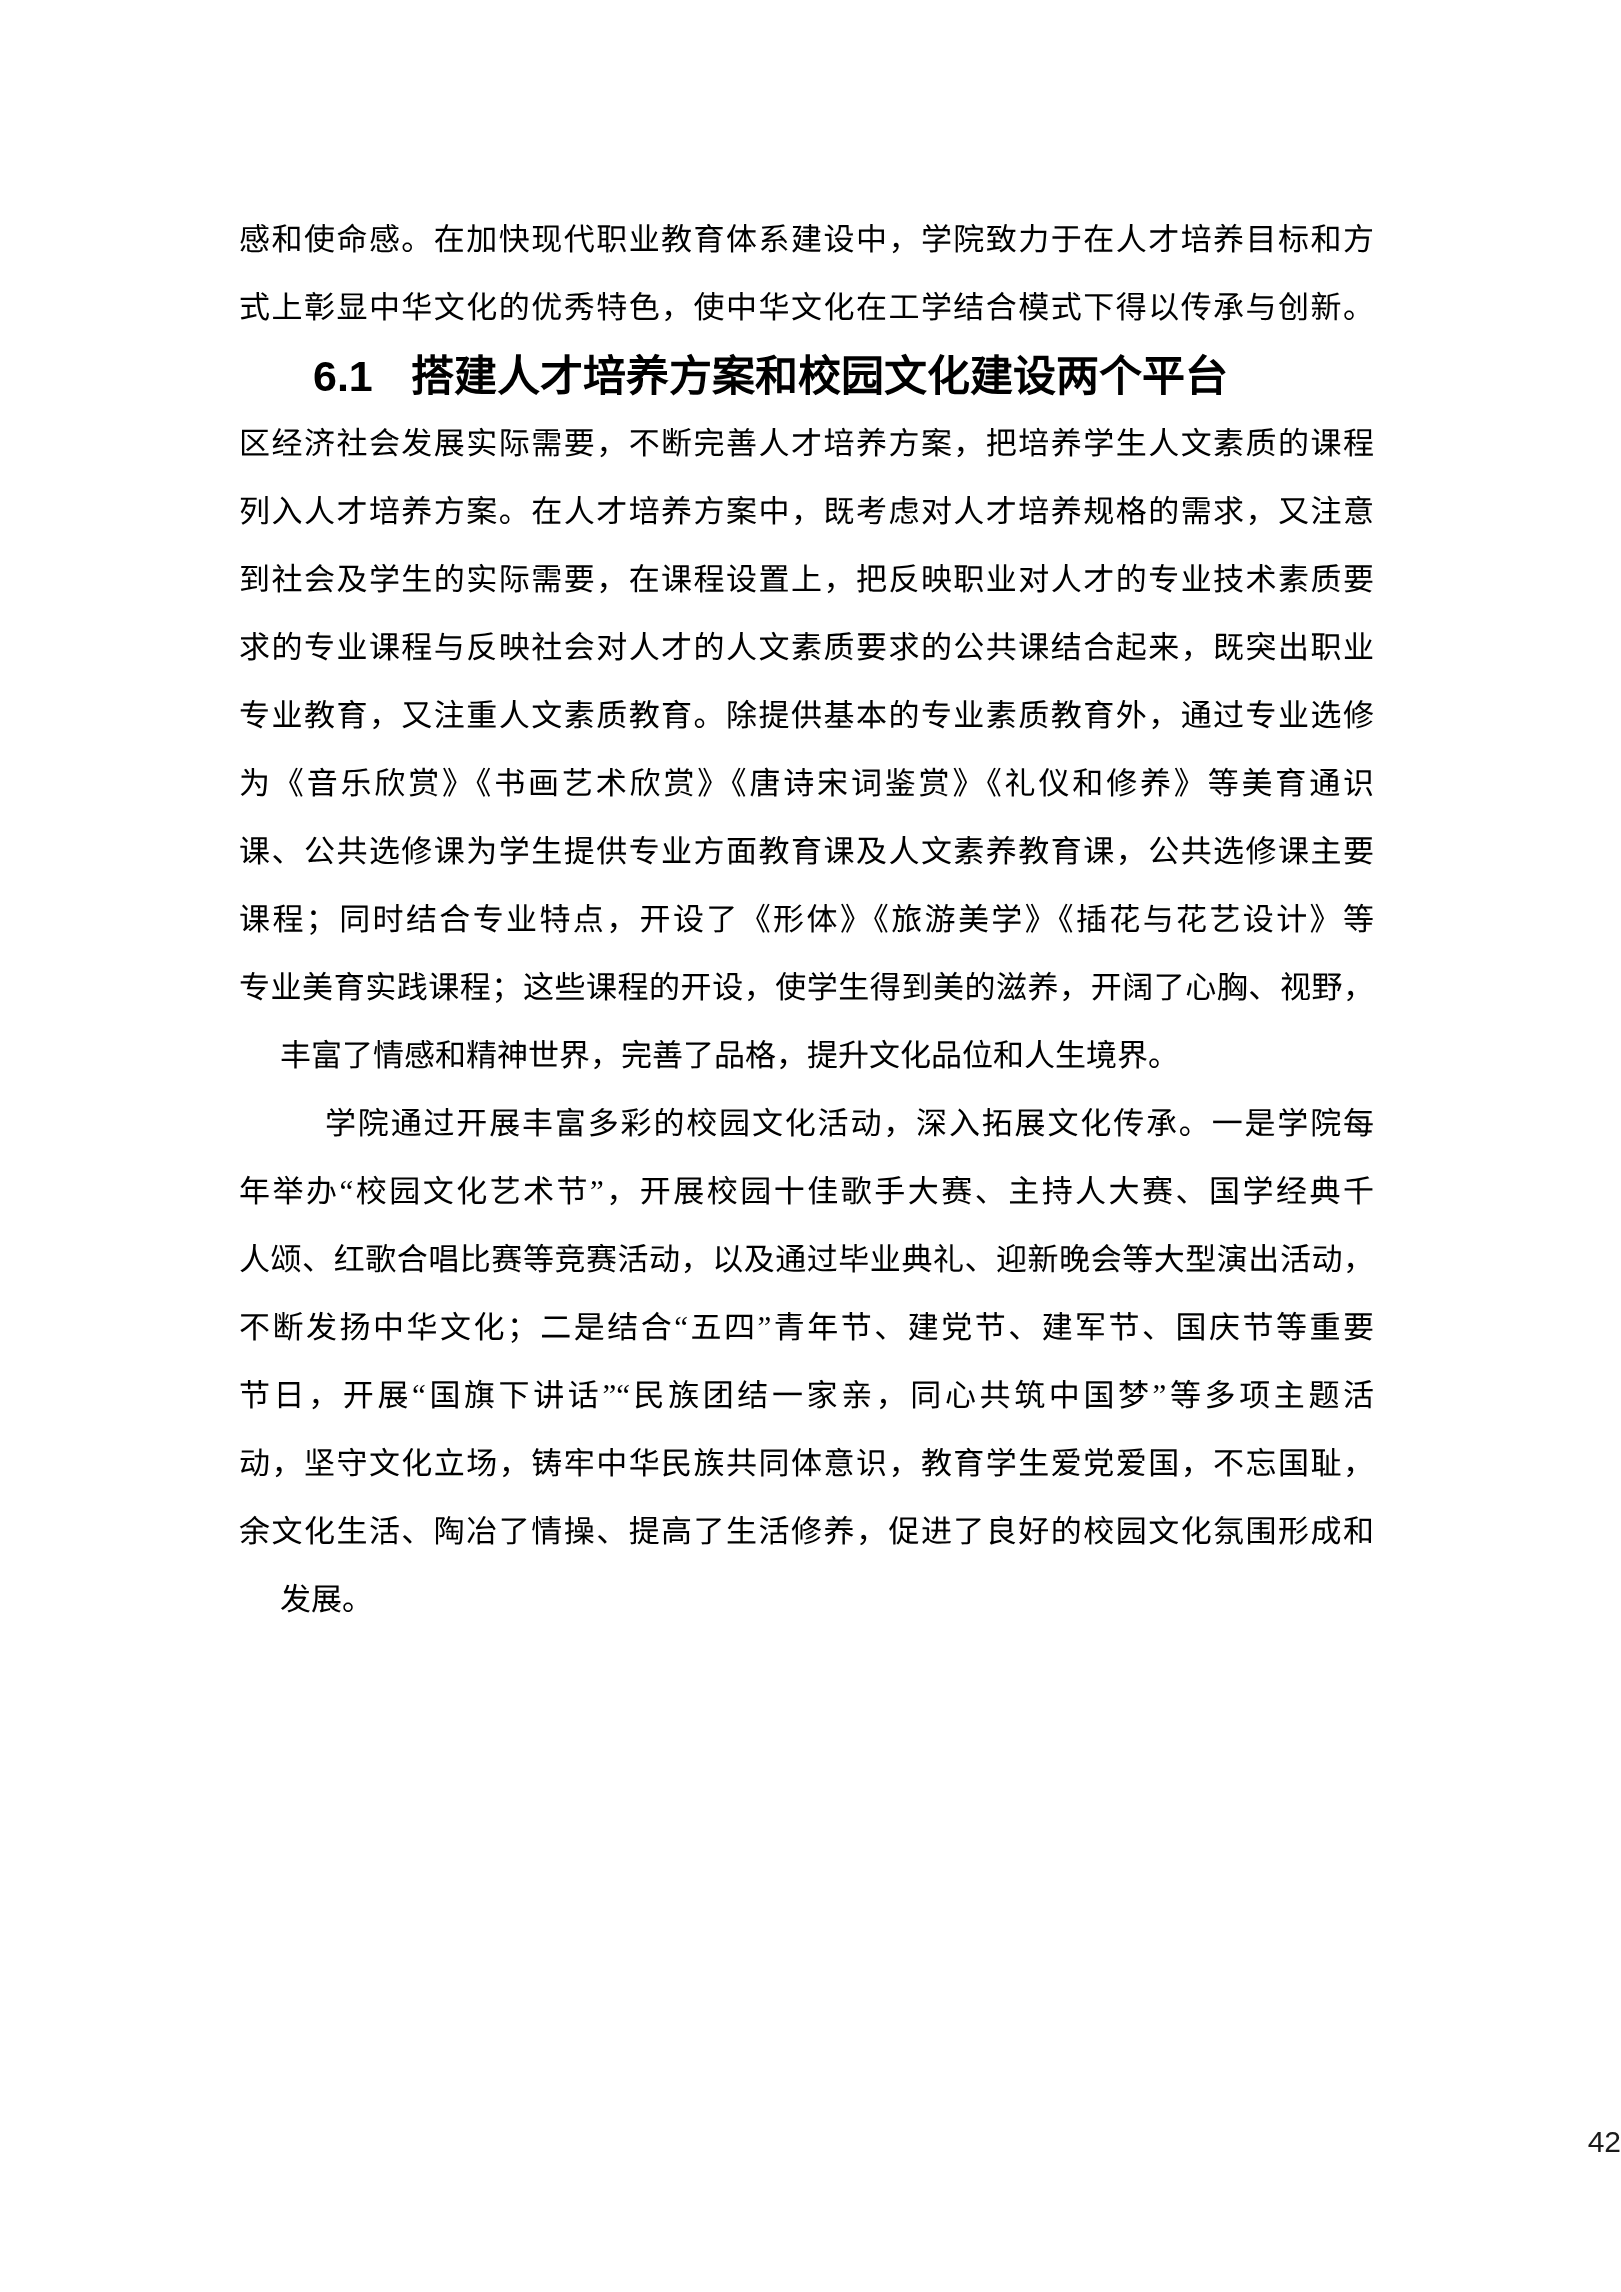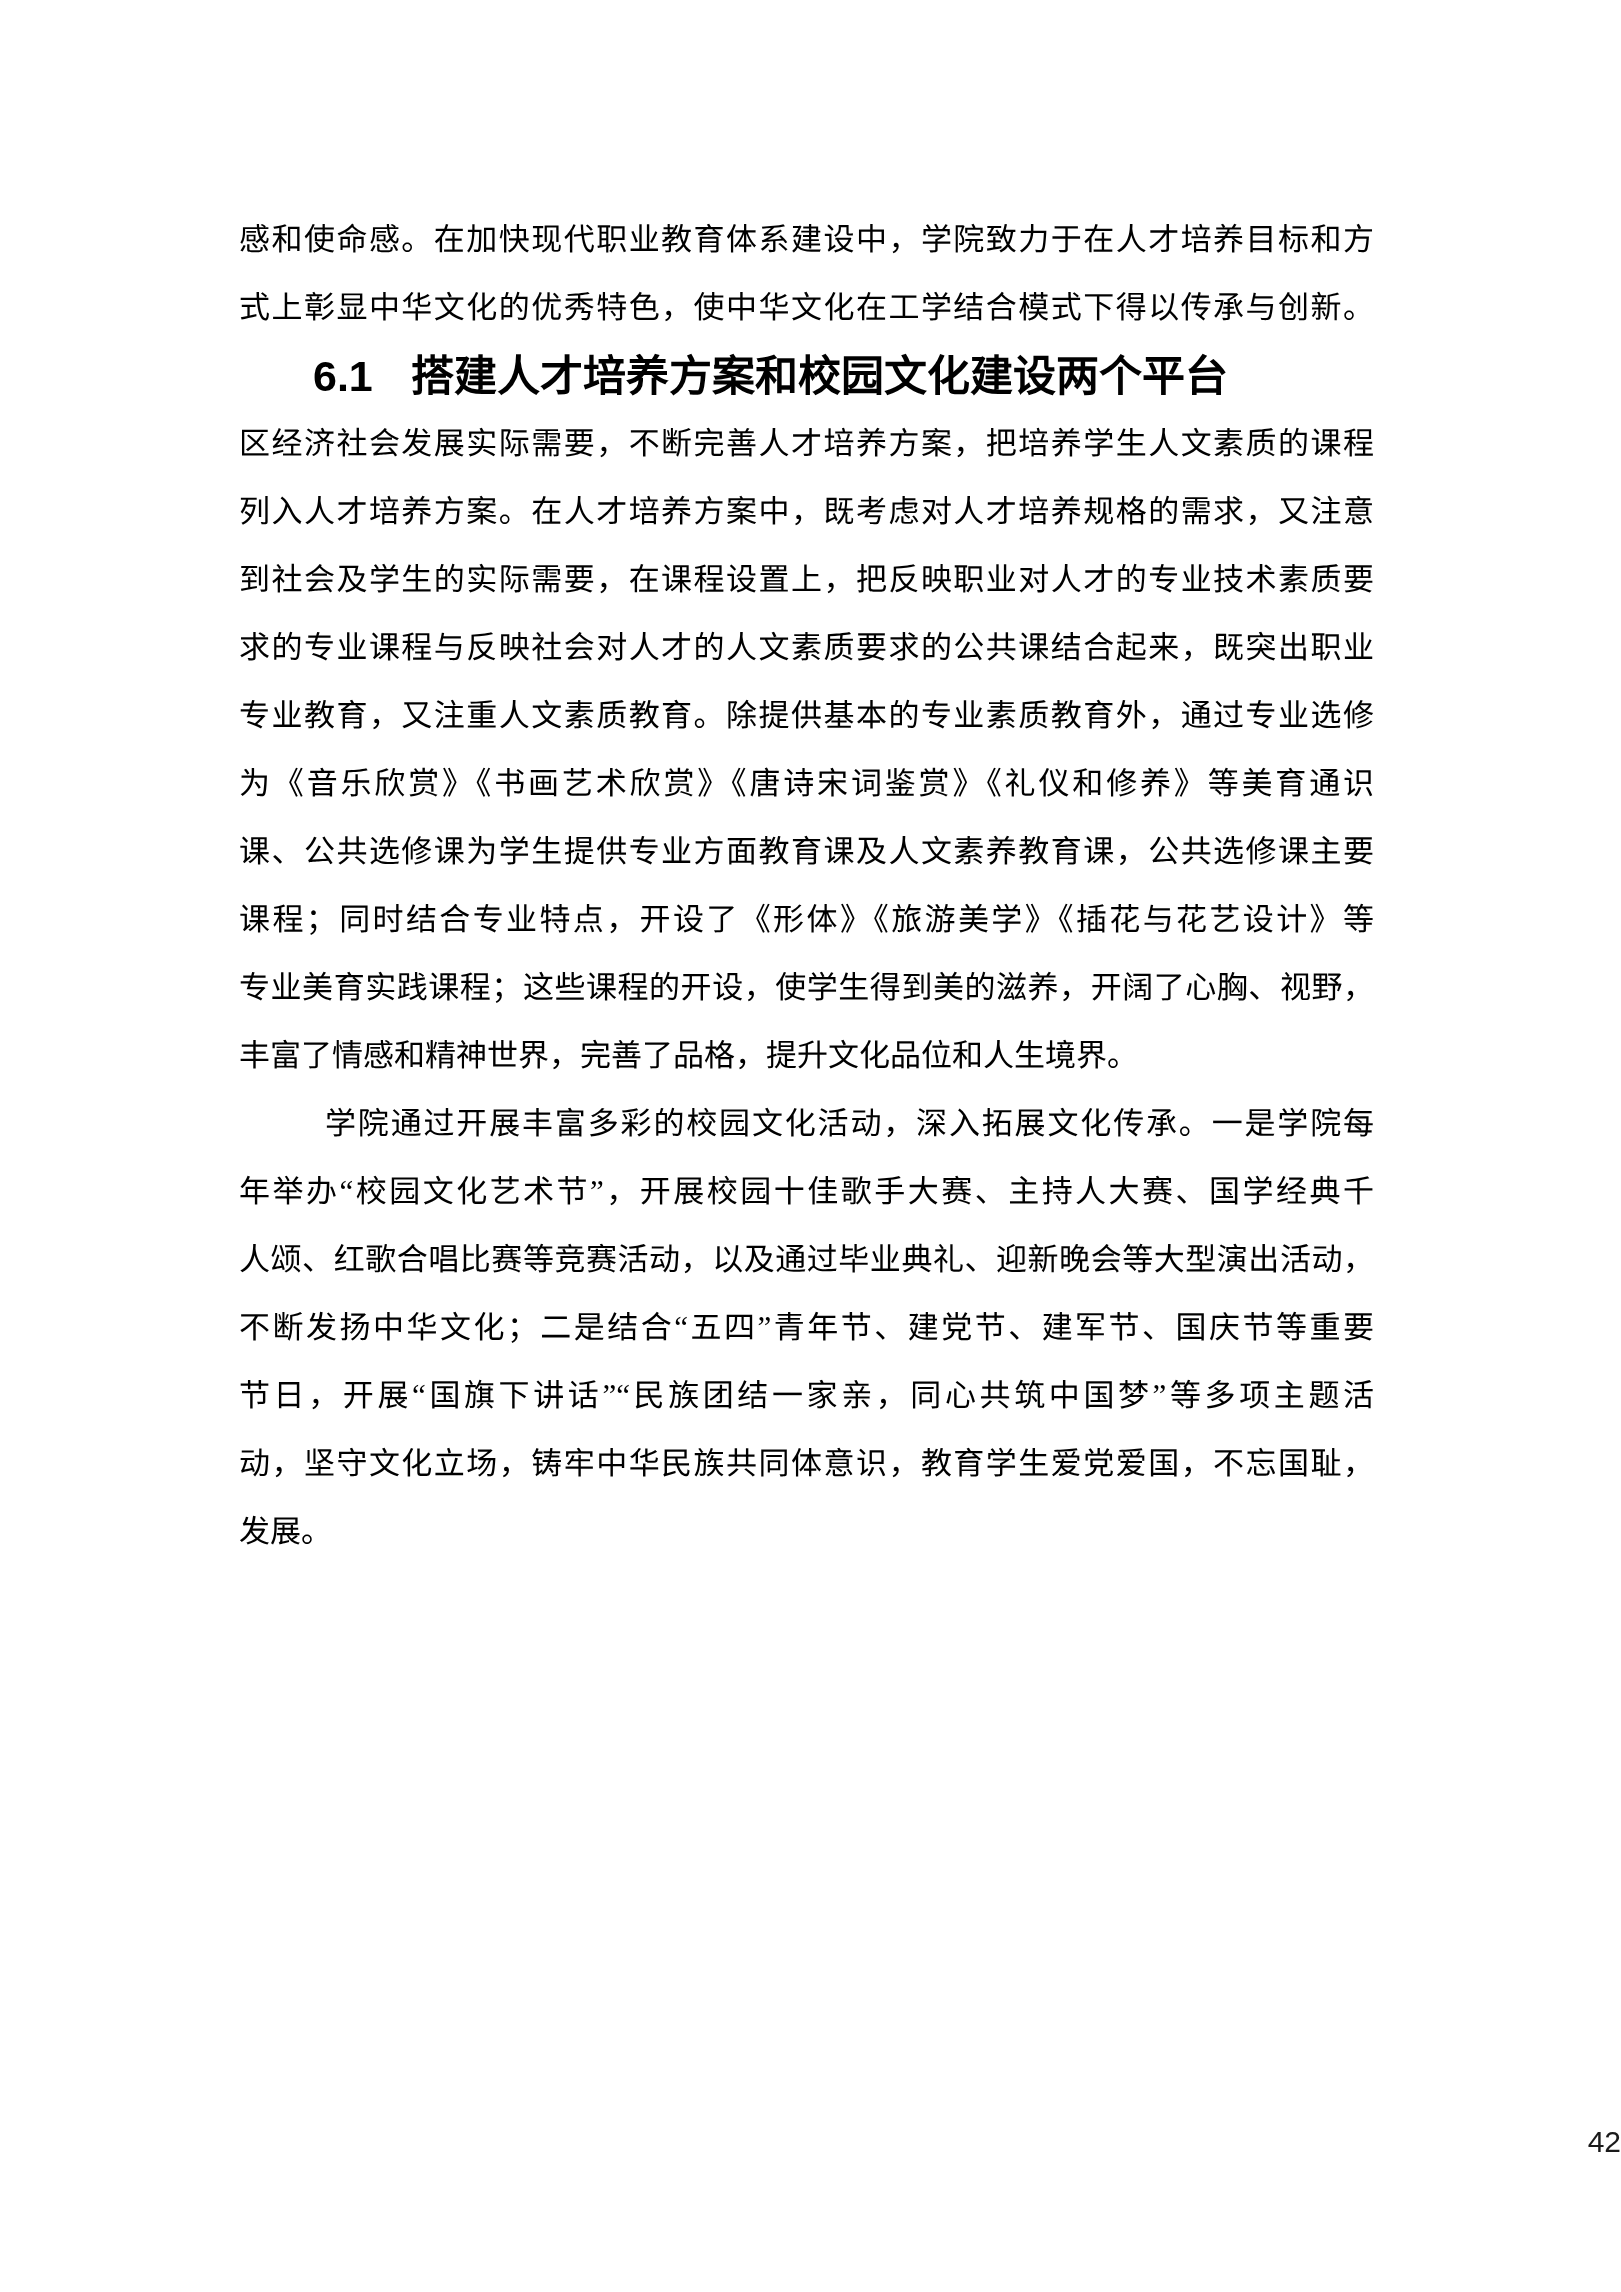--- a/index.html
+++ b/index.html
@@ -32,20 +32,21 @@
     white-space: normal;
     overflow: hidden;
     letter-spacing: 0;
   }
   .line.indent {
     text-indent: 86px;
   }
   .line.end {
     text-align: left;
     text-align-last: left;
+    margin-left: 41px;
   }
   .section-heading {
     height: 68px;
     line-height: 68px;
     padding-left: 74px;
     font-family: "Liberation Sans", "DejaVu Sans", sans-serif;
     font-weight: 700;
     font-size: 43px;
     white-space: nowrap;
     overflow: hidden;
@@ -97,20 +98,21 @@
       <div class="line end">丰富了情感和精神世界，完善了品格，提升文化品位和人生境界。</div>
     </div>
 
     <div>
       <div class="line indent">学院通过开展丰富多彩的校园文化活动，深入拓展文化传承。一是学院每</div>
       <div class="line">年举办“校园文化艺术节”，开展校园十佳歌手大赛、主持人大赛、国学经典千</div>
       <div class="line">人颂、红歌合唱比赛等竞赛活动，以及通过毕业典礼、迎新晚会等大型演出活动，</div>
       <div class="line">不断发扬中华文化；二是结合“五四”青年节、建党节、建军节、国庆节等重要</div>
       <div class="line">节日，开展“国旗下讲话”“民族团结一家亲，同心共筑中国梦”等多项主题活</div>
       <div class="line">动，坚守文化立场，铸牢中华民族共同体意识，教育学生爱党爱国，不忘国耻，</div>
+      <div class="line">余文化生活、陶冶了情操、提高了生活修养，促进了良好的校园文化氛围形成和</div>
       <div class="line end">发展。</div>
     </div>
 
   </div>
 
   <div class="page-number">42</div>
 
 </div>
 
 

